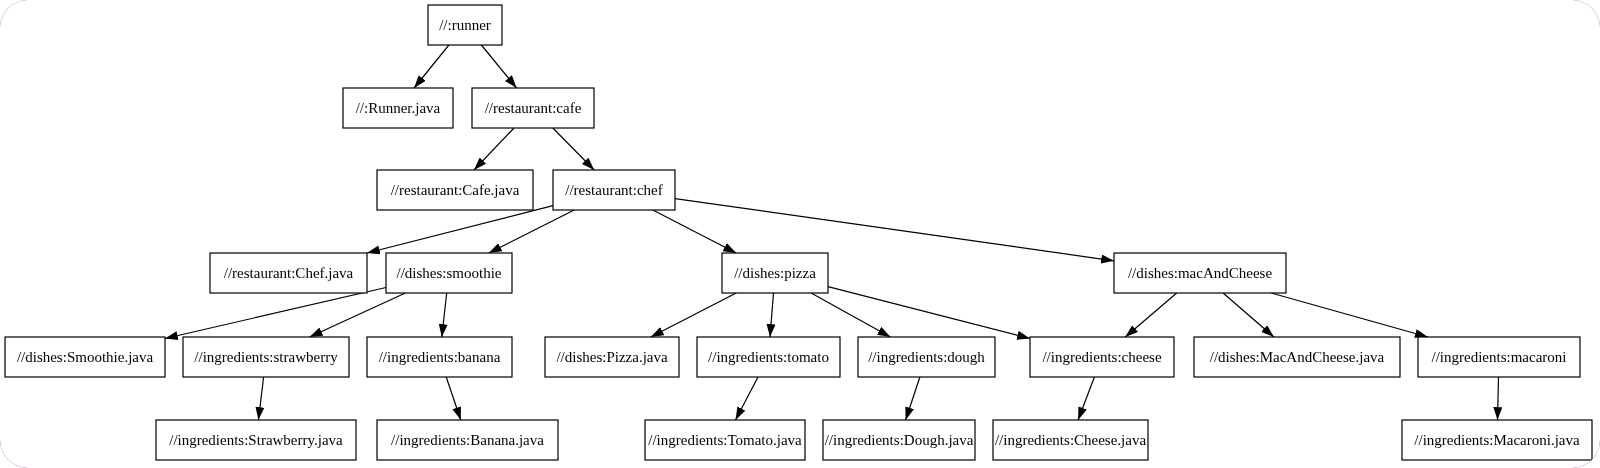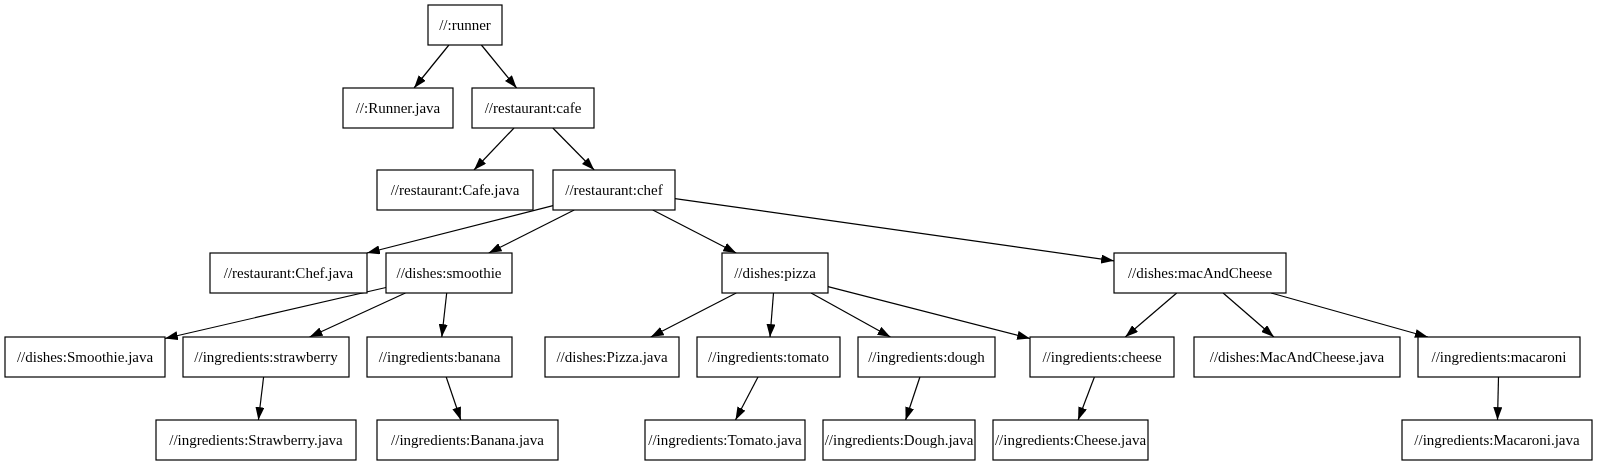--- a/index.html
+++ b/index.html
@@ -6,20 +6,21 @@
     margin: 0;
     padding: 0;
     background: #ffffff;
   }
   #stage {
     position: relative;
     width: 1600px;
     height: 468px;
     background: #701a75;
     overflow: hidden;
+    border-radius: 28px;
   }
   svg text {
     font-family: "Liberation Serif", "DejaVu Serif", serif;
     font-size: 15px;
   }
 </style>
 </head>
 <body>
 
 <div id="stage">

